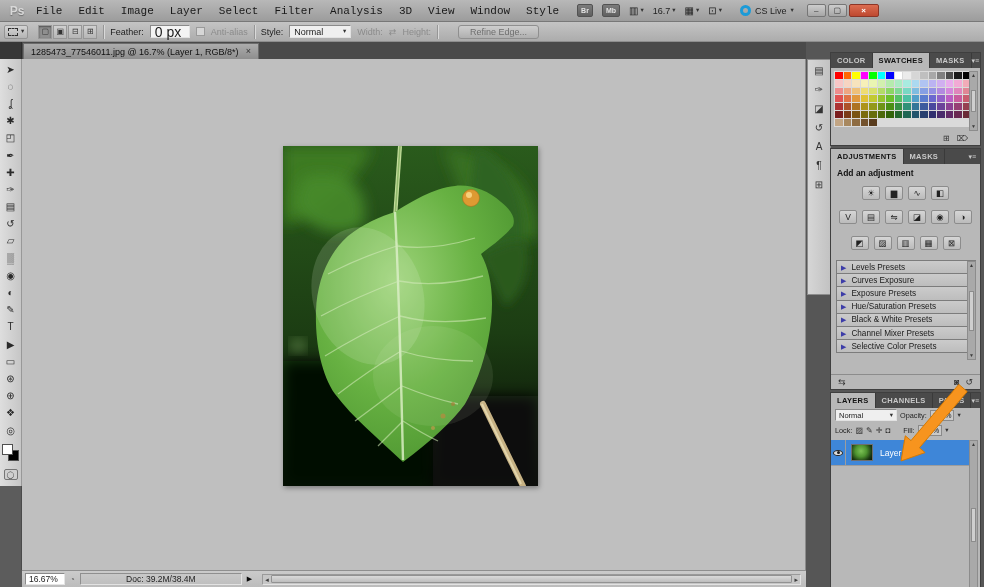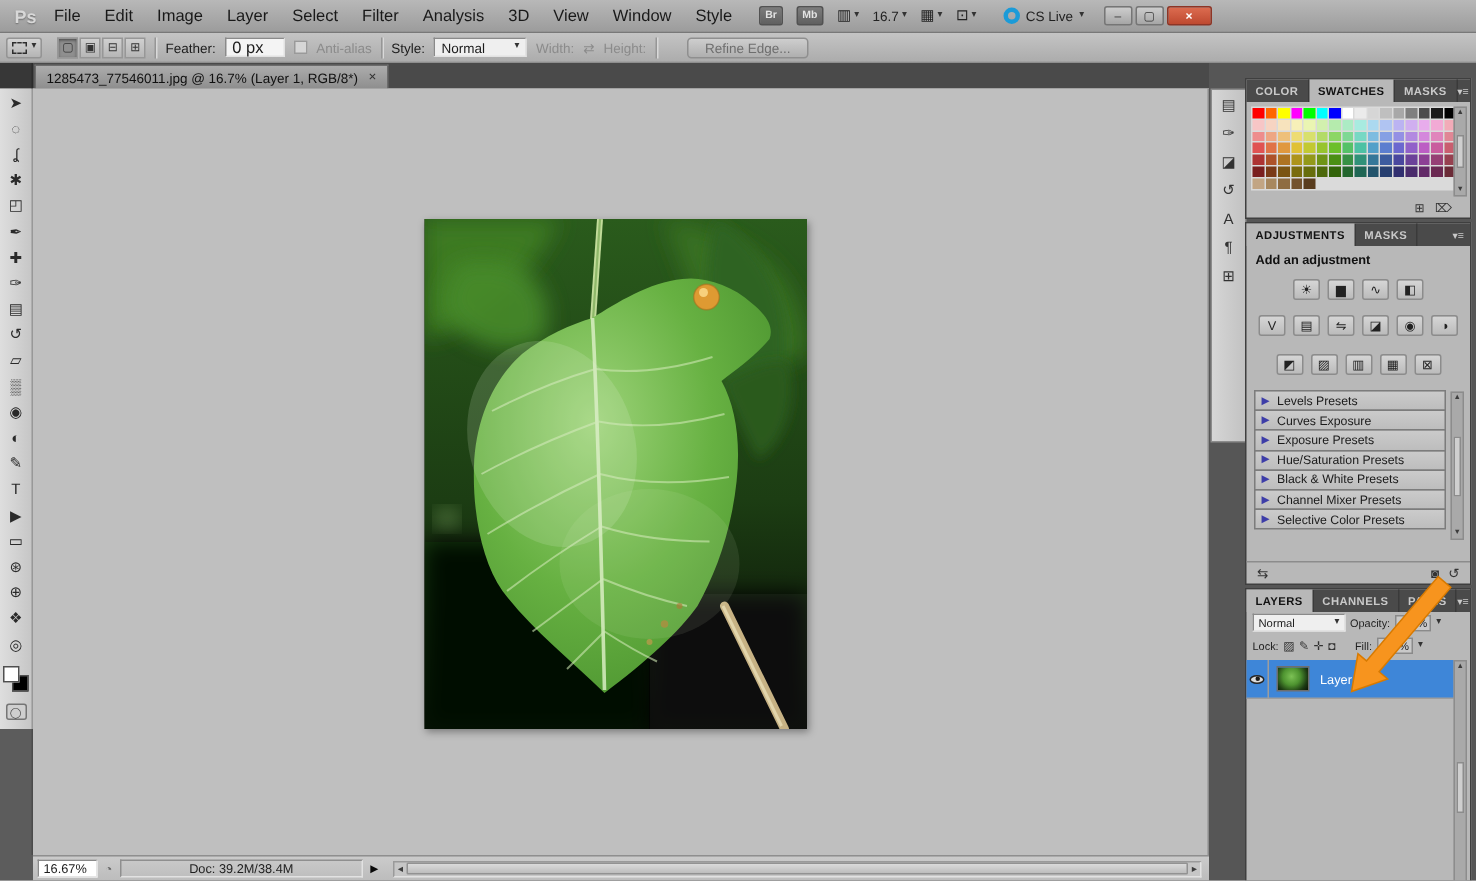--- a/index.html
+++ b/index.html
@@ -5,21 +5,21 @@
   html,body{margin:0;padding:0;background:#808080;}
   .app{position:relative;width:984px;height:587px;background:#BFBFBF;overflow:hidden;
        font-family:"Liberation Sans",sans-serif;color:#1c1c1c;}
   .app *{box-sizing:border-box;}
 
   
   .menubar{position:absolute;top:0;left:0;width:984px;height:22px;
     background:linear-gradient(#B8B8B8,#9C9C9C);border-bottom:1px solid #787878;
     display:flex;align-items:center;padding:0 4px;}
   .ps-logo{width:26px;font-weight:bold;font-size:12px;color:#d8d8d8;text-shadow:0 1px 1px #6e6e6e;text-align:center;}
-  .menus{display:flex;gap:16px;margin-left:6px;}
+  .menus{display:flex;gap:16px;margin-left:6px;font-family:Liberation Mono, monospace;}
   .menu-item{font-size:11px;color:#191919;cursor:default;}
   .appbar-icons{display:flex;align-items:center;gap:9px;margin-left:18px;}
   .mini-btn{font-size:7px;font-weight:bold;color:#E3E3E3;background:linear-gradient(#7c7c7c,#606060);
     border:1px solid #525252;border-radius:2px;padding:2px 3px;line-height:1;}
   .icon-drop{display:flex;align-items:center;gap:2px;font-size:9px;color:#222;}
   .glyph10{font-size:10px;line-height:1;}
   .caret{font-size:6.5px;color:#333;line-height:1;}
   .workspaces{display:flex;align-items:center;gap:11px;margin-left:26px;}
   .ws{font-size:8px;font-weight:bold;color:#1f1f1f;letter-spacing:.4px;}
   .ws.active{background:linear-gradient(#4c4c4c,#5e5e5e);color:#ececec;border:1px solid #3d3d3d;
@@ -39,21 +39,21 @@
   .tool-preview{display:flex;align-items:center;gap:3px;padding:2px 3px;border:1px solid #949494;
     border-radius:2px;background:linear-gradient(#d4d4d4,#b4b4b4);}
   .marquee-glyph{width:10px;height:8px;border:1px dashed #2e2e2e;}
   .combine-group{display:flex;gap:1px;margin-left:4px;}
   .combine-btn{width:14px;height:14px;display:flex;align-items:center;justify-content:center;
     font-size:8px;color:#333;border:1px solid #979797;background:linear-gradient(#d0d0d0,#b6b6b6);}
   .combine-btn.active{background:#8f8f8f;box-shadow:inset 0 1px 2px rgba(0,0,0,.45);}
   .opt-label{white-space:nowrap;}
   .dis{color:#8b8b8b;}
   .opt-input{background:#F4F4F4;border:1px solid;border-color:#8a8a8a #e2e2e2 #e2e2e2 #8a8a8a;
-    font-size:11px;padding:0 4px;height:13px;display:flex;align-items:center;min-width:40px;}
+    font-size:14px;padding:0 4px;height:13px;display:flex;align-items:center;min-width:40px;}
   .checkbox{width:9px;height:9px;background:#D6D6D6;border:1px solid #9a9a9a;}
   .opt-select{background:#EFEFEF;border:1px solid;border-color:#8a8a8a #e2e2e2 #e2e2e2 #8a8a8a;
     height:13px;display:flex;align-items:center;gap:10px;padding:0 4px;min-width:62px;justify-content:space-between;}
   .vsep{width:1px;height:14px;background:#969696;box-shadow:1px 0 0 #d9d9d9;}
   .refine-btn{border:1px solid #8f8f8f;border-radius:3px;background:linear-gradient(#CECECE,#AFAFAF);
     color:#6e6e6e;font-size:9px;padding:1px 11px;margin-left:14px;}
 
   
   .tabbar{position:absolute;top:42px;left:0;width:984px;height:17px;background:#4A4A4A;}
   .tab-stub{position:absolute;left:0;top:0;width:22px;height:17px;background:#373737;border-right:1px solid #2b2b2b;}
@@ -106,21 +106,21 @@
   .vscroll .sa{font-size:5px;color:#3c3c3c;line-height:1.4;}
   .vthumb{width:5px;background:#CFCFCF;border:1px solid #8c8c8c;flex:0 0 auto;}
   .panel-footicons{position:absolute;display:flex;gap:7px;font-size:8px;color:#333;}
 
   
   .adj-subtitle{position:absolute;left:6px;top:19px;font-size:8.5px;font-weight:bold;color:#111;}
   .adj-row{position:absolute;left:0;width:149px;display:flex;justify-content:center;gap:5px;}
   .adj-btn{min-width:18px;height:14px;border:1px solid #8c8c8c;border-radius:2px;
     background:linear-gradient(#D6D6D6,#BBBBBB);display:flex;align-items:center;justify-content:center;
     font-size:8.5px;color:#222;padding:0 2px;line-height:1;}
-  .presets{position:absolute;left:5px;top:112px;width:128px;}
+  .presets{position:absolute;left:5px;top:112px;width:140px;}
   .preset-row{height:14.2px;border:1px solid #7c7c7c;margin-top:-1px;
     background:linear-gradient(#CBCBCB,#BDBDBD);display:flex;align-items:center;gap:5px;
     padding:0 4px;font-size:8.2px;color:#1a1a1a;white-space:nowrap;}
   .preset-row .tri{color:#3D3DA8;font-size:7px;line-height:1;}
   .adj-footer{position:absolute;left:0;right:0;bottom:0;height:15px;border-top:1px solid #8c8c8c;
     display:flex;align-items:center;justify-content:space-between;padding:0 7px;font-size:9px;color:#333;}
   .adj-footer .grp{display:flex;gap:6px;}
 
   
   .layers-ctrl{position:absolute;left:0;top:16px;width:149px;display:flex;align-items:center;gap:3px;padding:0 4px;}

